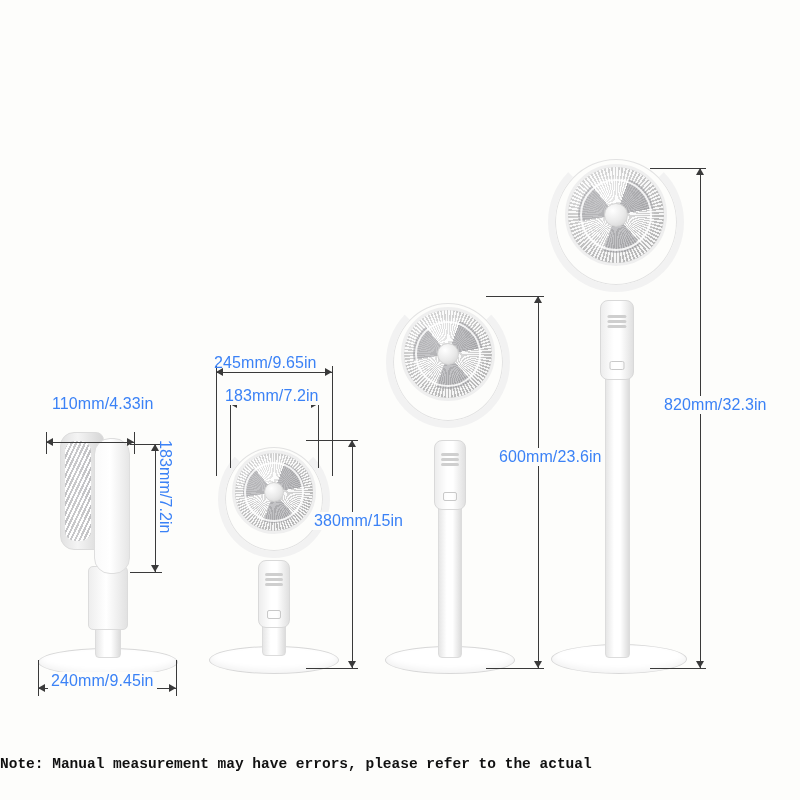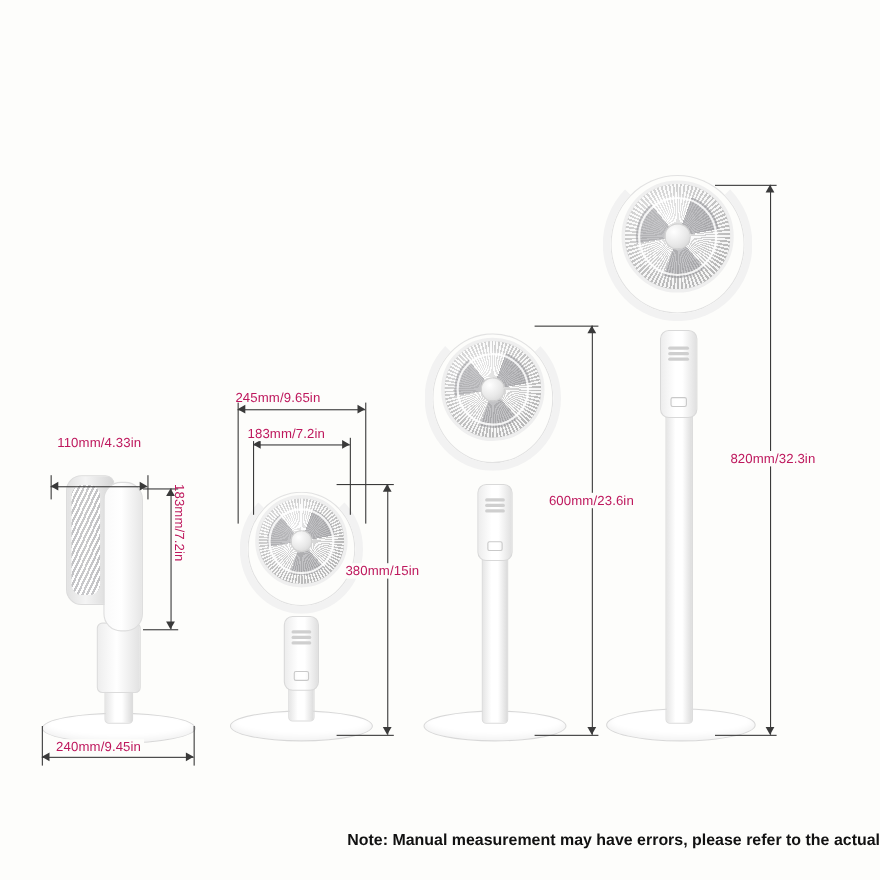--- a/index.html
+++ b/index.html
@@ -134,22 +134,22 @@
   .hingeblock {
     position: absolute;
     background: linear-gradient(to right,#eeeeee,#ffffff 45%,#e2e2e2);
     border: 1px solid #dcdcdc;
     border-radius: 5px;
   }
 
   
   .dim-label {
     position: absolute;
-    font-size: 12px;
-    color: #be185d;
+    font-size: 16px;
+    color: #3b82f6;
     white-space: nowrap;
     letter-spacing: .1px;
   }
   .hline {
     position: absolute;
     height: 0;
     border-top: 1px solid #3a3a3a;
   }
   .vline {
     position: absolute;
@@ -187,24 +187,25 @@
   }
   .arrow.down {
     border-left: 4px solid transparent;
     border-right: 4px solid transparent;
     border-top: 7px solid #3a3a3a;
   }
   .note {
     position: absolute;
     left: 0;
     width: 800px;
-    text-align: right;
+    text-align: left;
     font-size: 14.5px;
     font-weight: bold;
     color: #111;
+    font-family: Liberation Mono, monospace;
   }
 </style>
 </head>
 <body>
 
 <div id="stage">
 
   <div class="fan">
 
     <div class="base" style="left:38px; top:648px; width:138px; height:26px;"></div>
@@ -333,18 +334,18 @@
         <div class="ring" style="width:68px; height:68px;"></div>
         <div class="hub" style="width:22px; height:22px;"></div>
       </div>
     </div>
 
     <div class="tick-h" style="left:650px; top:168px; width:56px;"></div>
     <div class="tick-h" style="left:650px; top:668px; width:56px;"></div>
     <div class="vline" style="left:700px; top:168px; height:500px;"></div>
     <div class="arrow up" style="left:696px; top:168px;"></div>
     <div class="arrow down" style="left:696px; top:661px;"></div>
-    <div class="dim-label" style="left:662px; top:410px; background:#fdfdfb; padding:0 2px;">820mm/32.3in</div>
+    <div class="dim-label" style="left:662px; top:396px; background:#fdfdfb; padding:0 2px;">820mm/32.3in</div>
   </div>
 
   <div class="note" style="top:756px;">Note: Manual measurement may have errors, please refer to the actual</div>
 
 </div>
 
 </body></html>

